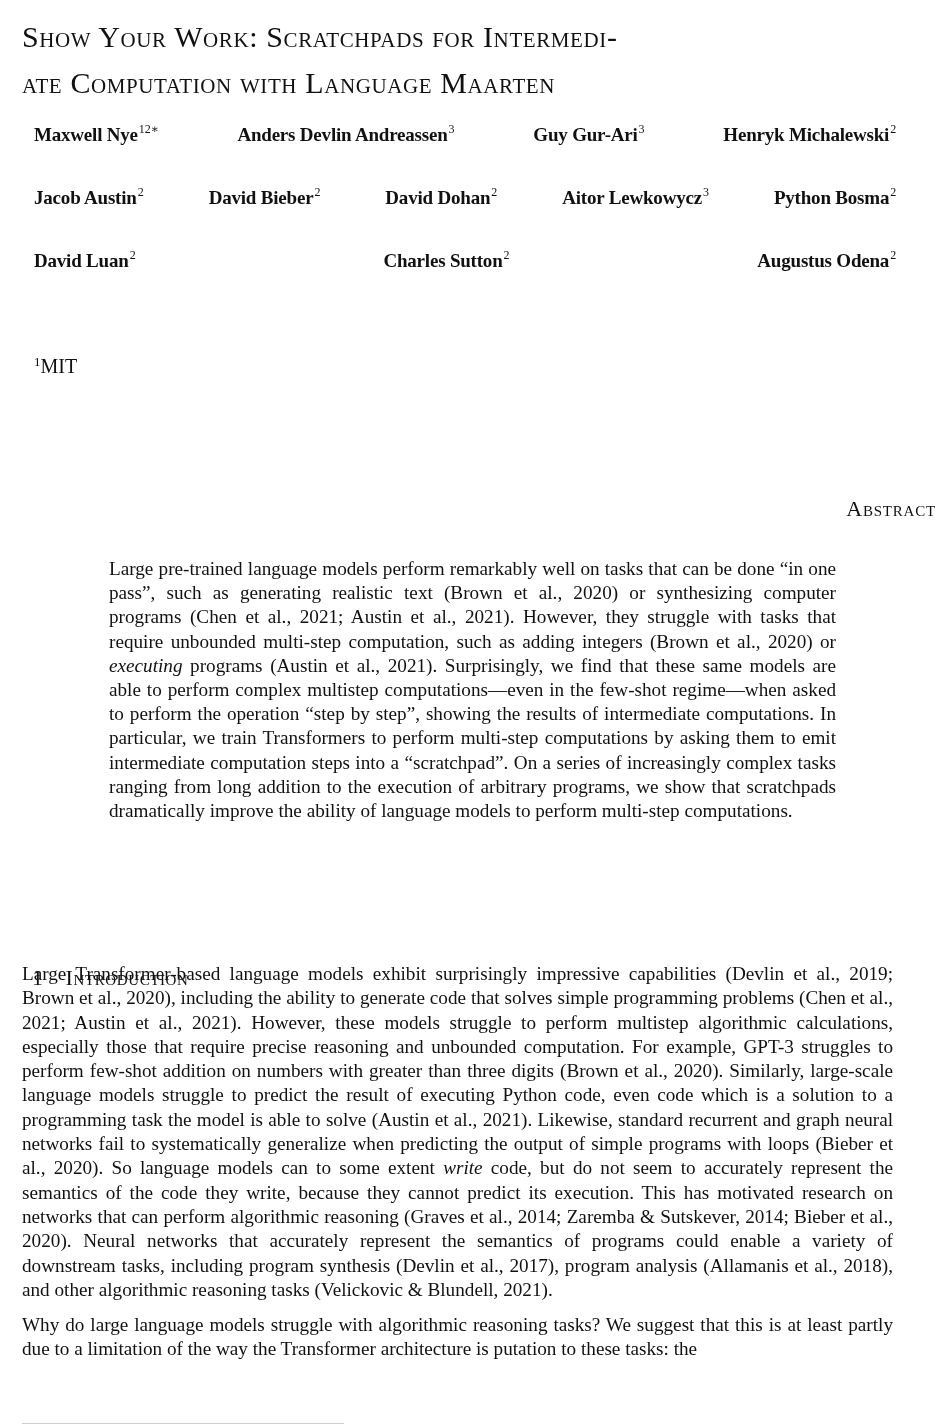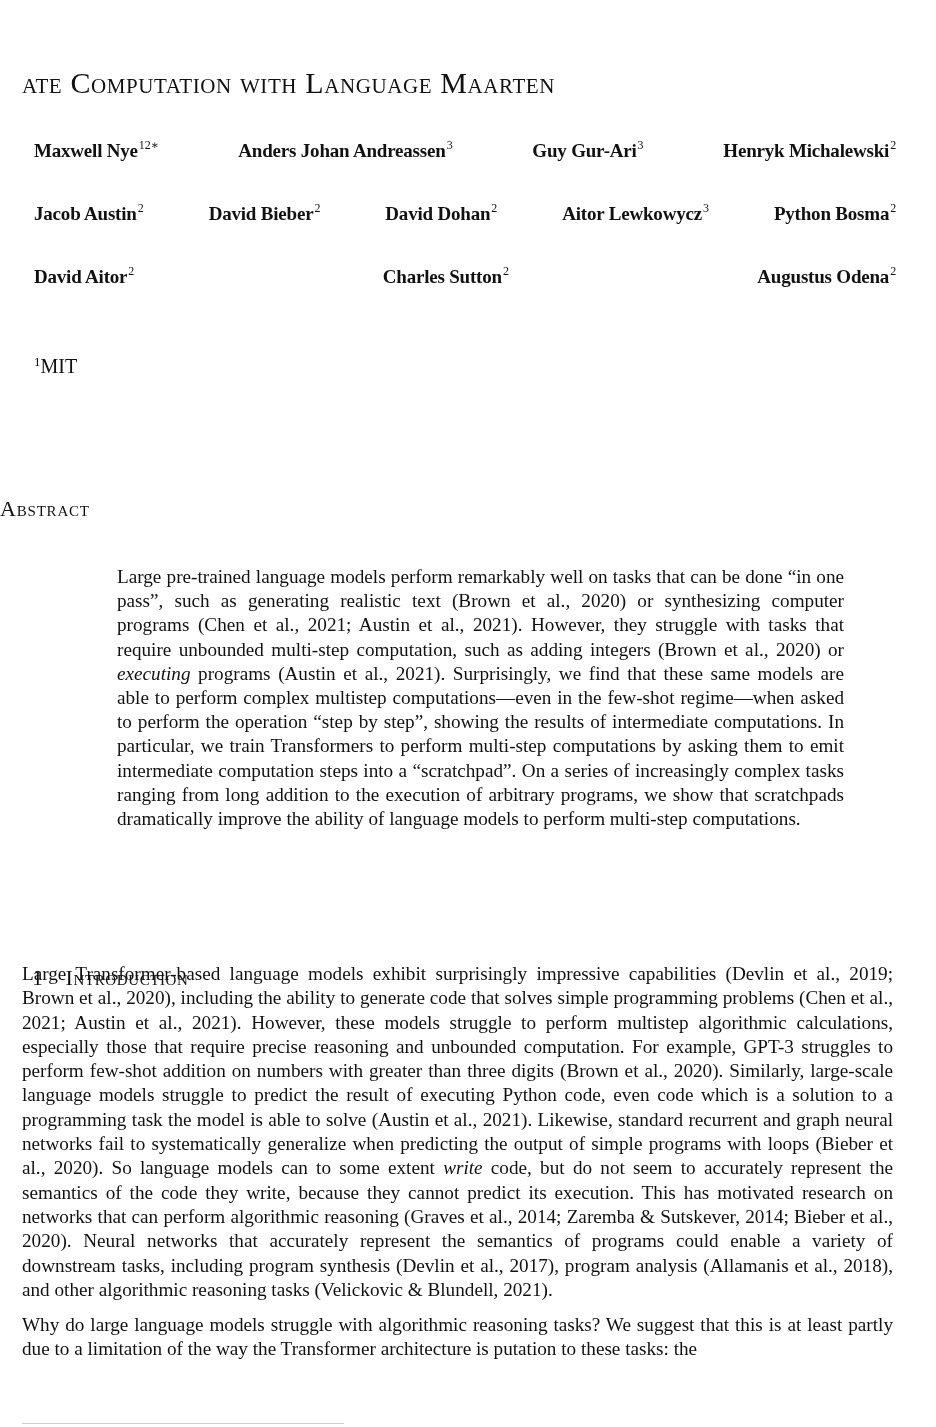--- a/index.html
+++ b/index.html
@@ -5,67 +5,67 @@
   html, body { margin: 0; padding: 0; background: #ffffff; }
   body {
     width: 936px; height: 1427px; overflow: hidden; position: relative;
     font-family: "Liberation Serif", "DejaVu Serif", serif; color: #111;
   }
   .title {
     position: absolute; left: 22px; top: 14px; width: 900px;
     font-size: 30px; line-height: 46px; letter-spacing: 0.6px; font-weight: normal;
     font-variant: small-caps; margin: 0;
   }
-  .authors { position: absolute; left: 34px; top: 140px; width: 862px; }
+  .authors { position: absolute; left: 34px; top: 124px; width: 862px; }
   .author-row { display: flex; justify-content: space-between; height: 63px; align-items: baseline; }
   .author { font-weight: bold; font-size: 19px; letter-spacing: -0.2px; white-space: nowrap; }
   .author sup { font-weight: normal; font-size: 12px; vertical-align: 8px; line-height: 0; margin-left: 1px; }
   .affils { position: absolute; left: 34px; top: 354px; font-size: 20px; line-height: 25px; }
   .affils sup { font-size: 13px; vertical-align: 7px; line-height: 0; }
   .abstract-heading {
-    position: absolute; left: 0; width: 936px; top: 496px; text-align: left;
+    position: absolute; left: 0; width: 936px; top: 496px; text-align: right;
     font-size: 22px; font-variant: small-caps; letter-spacing: 0.8px; margin: 0; font-weight: normal;
   }
   .abstract {
     position: absolute; left: 101px; top: 549px; width: 727px;
-    font-size: 19.2px; line-height: 24.2px; text-align: justify; hyphens: manual; margin: 16px;
+    font-size: 19.2px; line-height: 24.2px; text-align: justify; hyphens: manual; margin: 8px;
   }
   .section-heading {
     position: absolute; left: 22px; top: 955px; font-size: 22px; font-weight: normal;
     font-variant: small-caps; letter-spacing: 0.6px; margin: 10px;
   }
   .section-heading .num { margin-right: 22px; }
   .intro { position: absolute; left: 22px; top: 962px; width: 887px; }
   .intro p { margin: 0 16px 11px 0; font-size: 19.2px; line-height: 24.3px; text-align: justify; }
   .footnote-rule { position: absolute; left: 22px; top: 1423px; width: 322px; height: 1px; background: #cfcfcf; }
 </style>
 </head>
 <body>
 
 <h1 class="title">
-  <br>
+  <span>Show Your Work: Scratchpads for Intermedi-</span><br>
   <span>ate Computation with Language Maarten</span>
 </h1>
 
 <div class="authors">
   <div class="author-row">
     <span class="author"><span>Maxwell Nye</span><sup>12∗</sup></span>
-    <span class="author"><span>Anders Johan Andreassen</span><sup>3</sup></span>
+    <span class="author"><span>Anders Devlin Andreassen</span><sup>3</sup></span>
     <span class="author"><span>Guy Gur-Ari</span><sup>3</sup></span>
     <span class="author"><span>Henryk Michalewski</span><sup>2</sup></span>
   </div>
   <div class="author-row">
     <span class="author"><span>Jacob Austin</span><sup>2</sup></span>
     <span class="author"><span>David Bieber</span><sup>2</sup></span>
     <span class="author"><span>David Dohan</span><sup>2</sup></span>
     <span class="author"><span>Aitor Lewkowycz</span><sup>3</sup></span>
     <span class="author"><span>Python Bosma</span><sup>2</sup></span>
   </div>
   <div class="author-row">
-    <span class="author"><span>David Aitor</span><sup>2</sup></span>
+    <span class="author"><span>David Luan</span><sup>2</sup></span>
     <span class="author"><span>Charles Sutton</span><sup>2</sup></span>
     <span class="author"><span>Augustus Odena</span><sup>2</sup></span>
   </div>
 </div>
 
 <div class="affils">
   <div><sup>1</sup><span>MIT</span></div>
 </div>
 
 <h2 class="abstract-heading">Abstract</h2>

